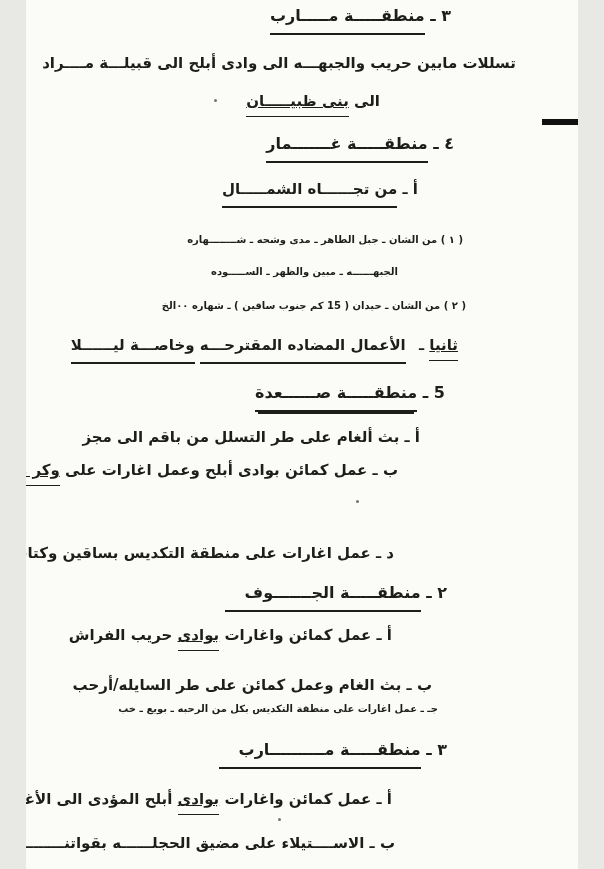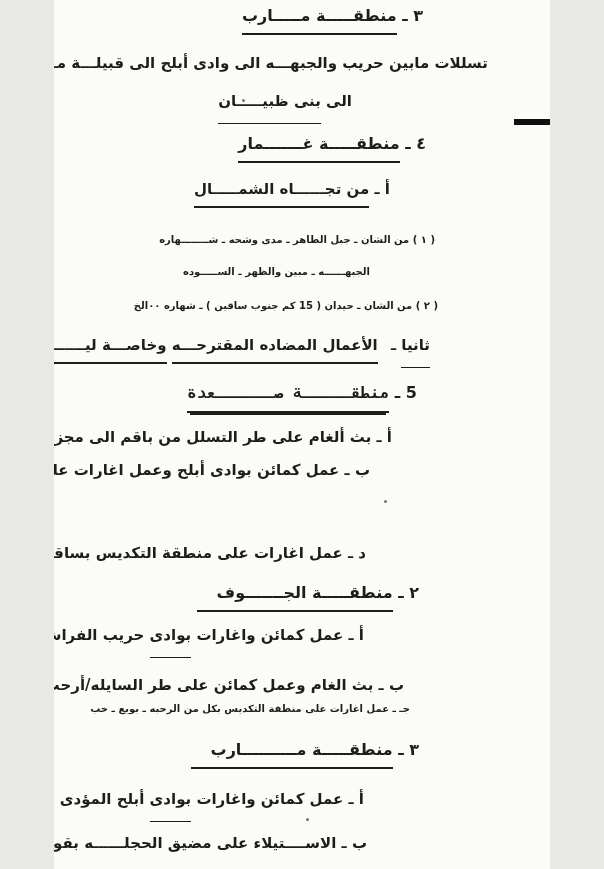--- a/index.html
+++ b/index.html
@@ -1,37 +1,37 @@
 <!DOCTYPE html>
 <html lang="ar" dir="rtl" style="--bg: #fbfbf8; --ink: #1d1d1b;"><head>
 <meta charset="utf-8">
 <style>
   :root { --bg: #fbfbf8; --ink: #1d1d1b; }
   html,body { margin:0; padding:0; }
   body { background:#e8e8e4; font-family:"DejaVu Sans", sans-serif; }
   .page {
-    position:relative; width:496px; height:869px; margin:0 auto;
+    position:relative; width:552px; height:869px; margin:0 auto;
     background:var(--bg); overflow:hidden;
     direction:rtl; color:var(--ink);
   }
   .line {
     position:absolute; white-space:nowrap;
     font-size:15px; font-weight:700; line-height:1.25;
     color:var(--ink);
     -webkit-font-smoothing:antialiased;
   }
   .fs16 { font-size:16px; }
   .fs14 { font-size:10px; }
   
   .ul  { display:inline-block; border-bottom:2px solid var(--ink); padding-bottom:7px; }
   
   .ul2 { display:inline-block; border-bottom:2px solid var(--ink); padding-bottom:7px;
-         box-shadow:0 5px 0 -3px var(--ink);font-family:Liberation Mono, monospace; }
+         box-shadow:0 5px 0 -3px var(--ink); }
   
-  .ulw { display:inline-block; border-bottom:1.5px solid var(--ink); padding-bottom:12px; }
+  .ulw { display:inline-block; border-bottom:1.5px solid var(--ink); padding-bottom:5px;text-decoration:underline; }
   
   .ext-l { padding-left:20px; }
   .gap-l { margin-left:0; }
   .gap-s { margin-left:8px; }
   
   .scan-mark { position:absolute; background:#101010; }
   .speck { position:absolute; width:3px; height:3px; border-radius:50%;
            background:#2a2a2a; opacity:.65; }
 </style>
 </head>

